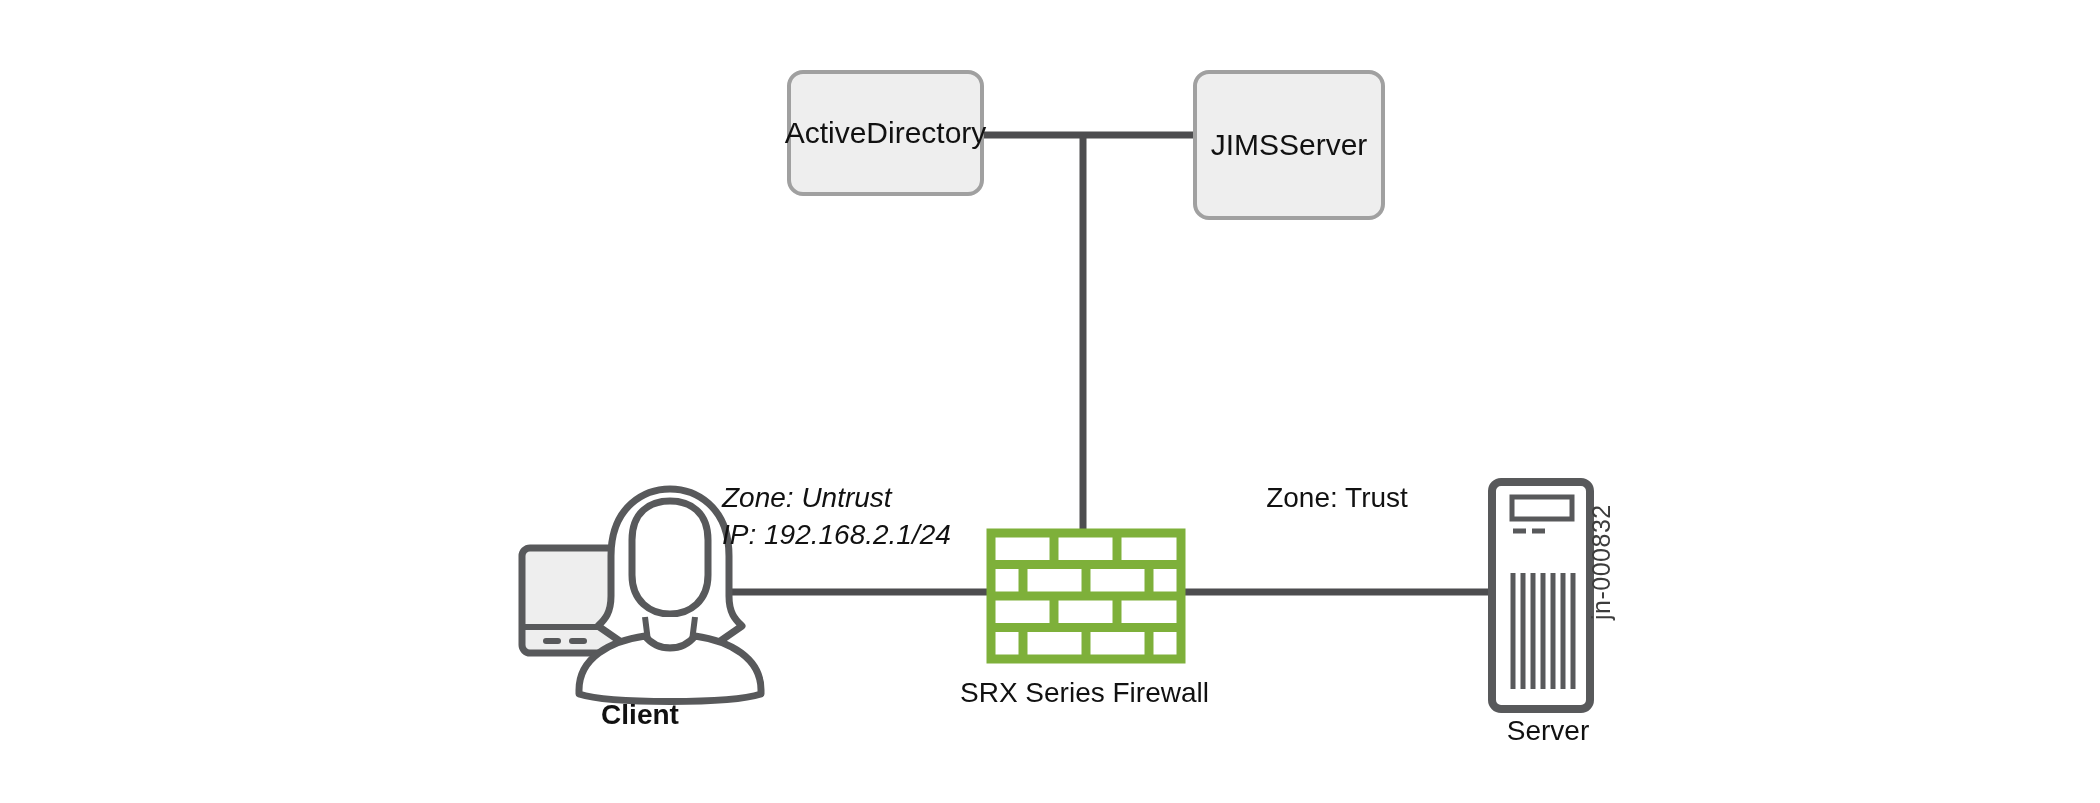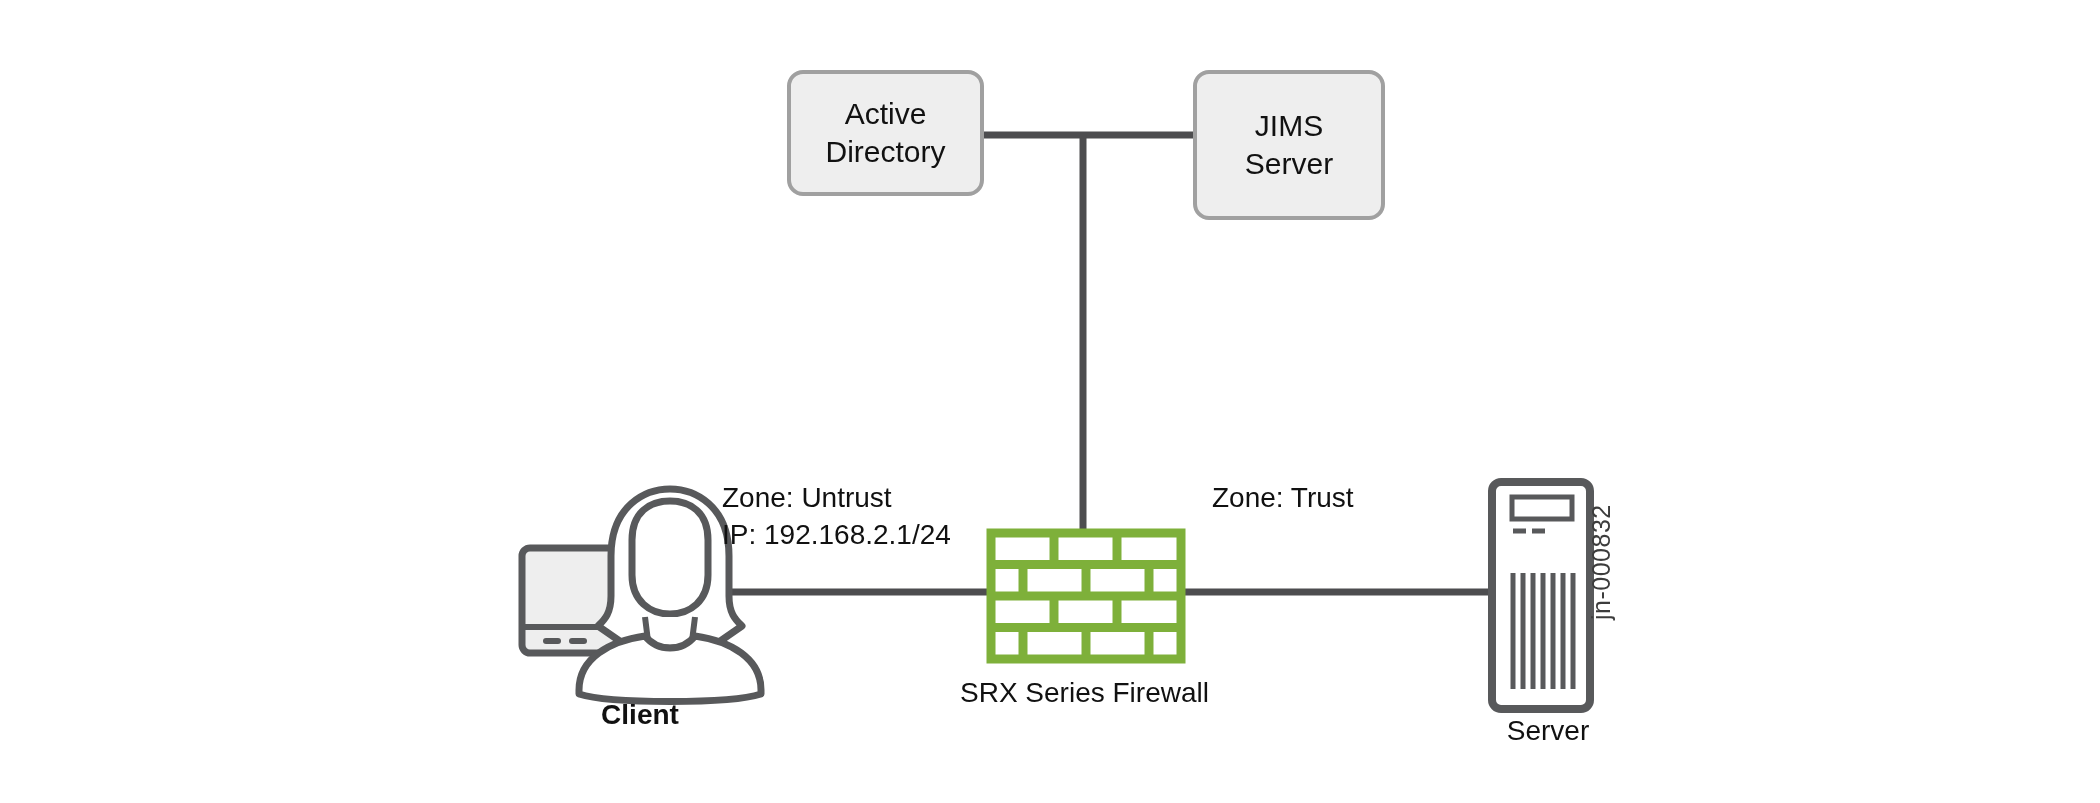--- a/index.html
+++ b/index.html
@@ -25,40 +25,40 @@
     width: 2100px;
     height: 803px;
   }
   .node-box {
     position: absolute;
     background: #eeeeee;
     border: 4px solid #a0a0a0;
     border-radius: 16px;
     box-sizing: border-box;
     display: flex;
-    flex-direction: column;
+    flex-direction: row;
     align-items: center;
     justify-content: center;
     line-height: 1.28;
     font-size: 30px;
     color: #111111;
   }
   .node-box .ln { display: block; text-align: center; white-space: nowrap; }
   #box-active-directory { left: 787px; top: 70px; width: 197px; height: 126px; }
   #box-jims-server     { left: 1193px; top: 70px; width: 192px; height: 150px; }
 
   .iface-label {
     position: absolute;
     font-size: 28px;
     line-height: 1.33;
     color: #111111;
     white-space: nowrap;
   }
-  #label-untrust { left: 722px; top: 479px; text-align: left; }
-  #label-trust   { left: 1212px; top: 479px; width: 250px; text-align: left; }
+  #label-untrust { left: 722px; top: 479px; text-align: left; font-style: italic; }
+  #label-trust   { left: 1212px; top: 479px; width: 250px; text-align: center; }
   .iface-label .ln { display: block; }
 
   .caption {
     position: absolute;
     font-size: 28px;
     line-height: 1.33;
     color: #111111;
     text-align: center;
     white-space: nowrap;
   }

